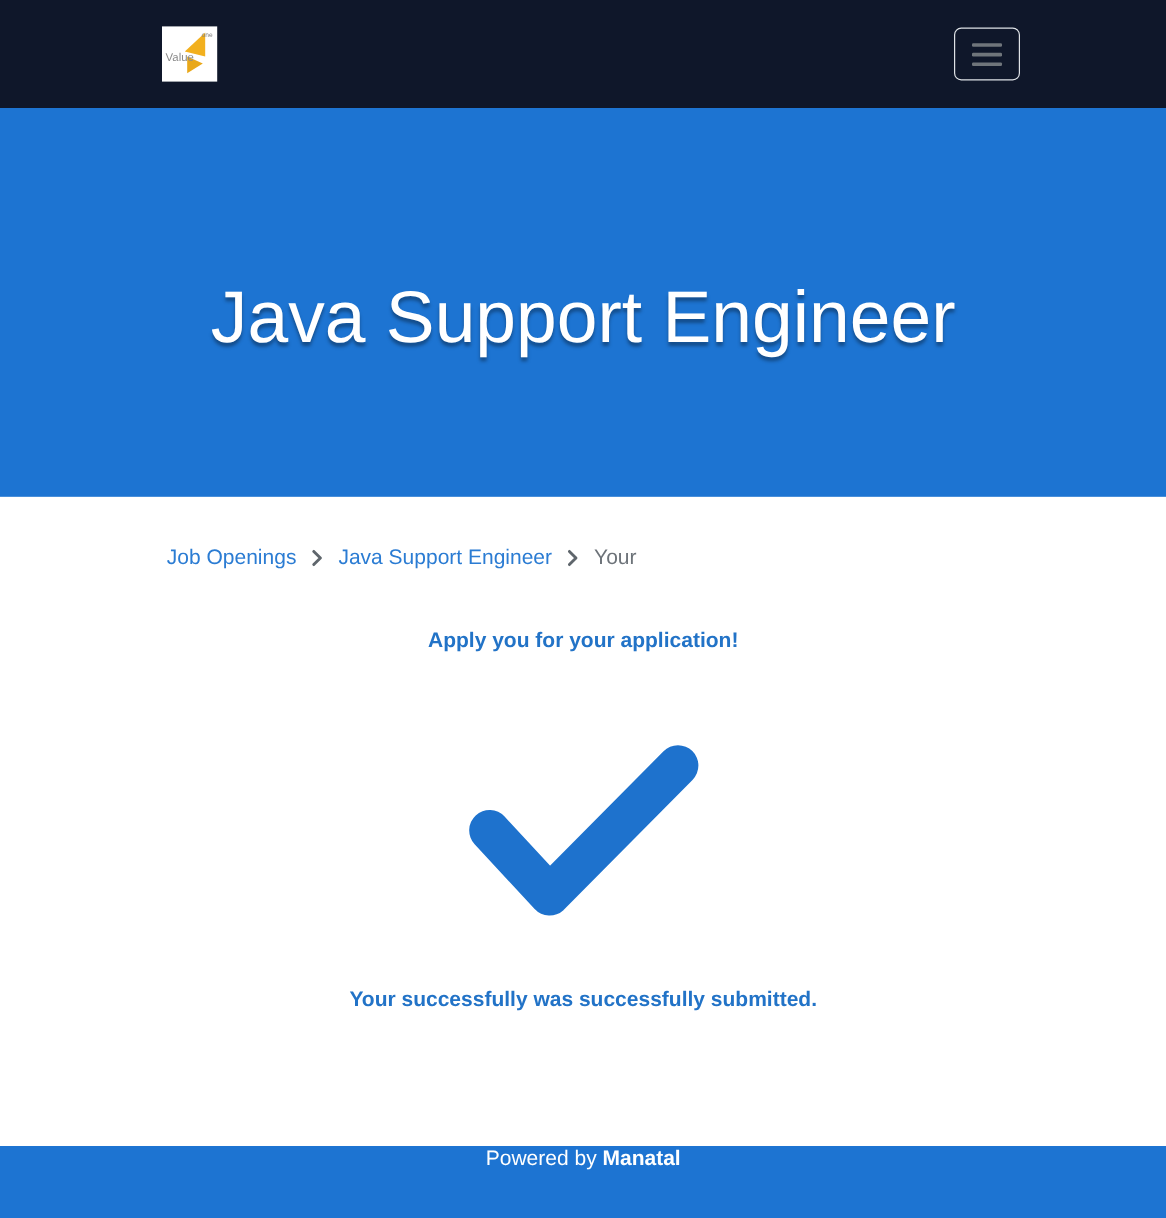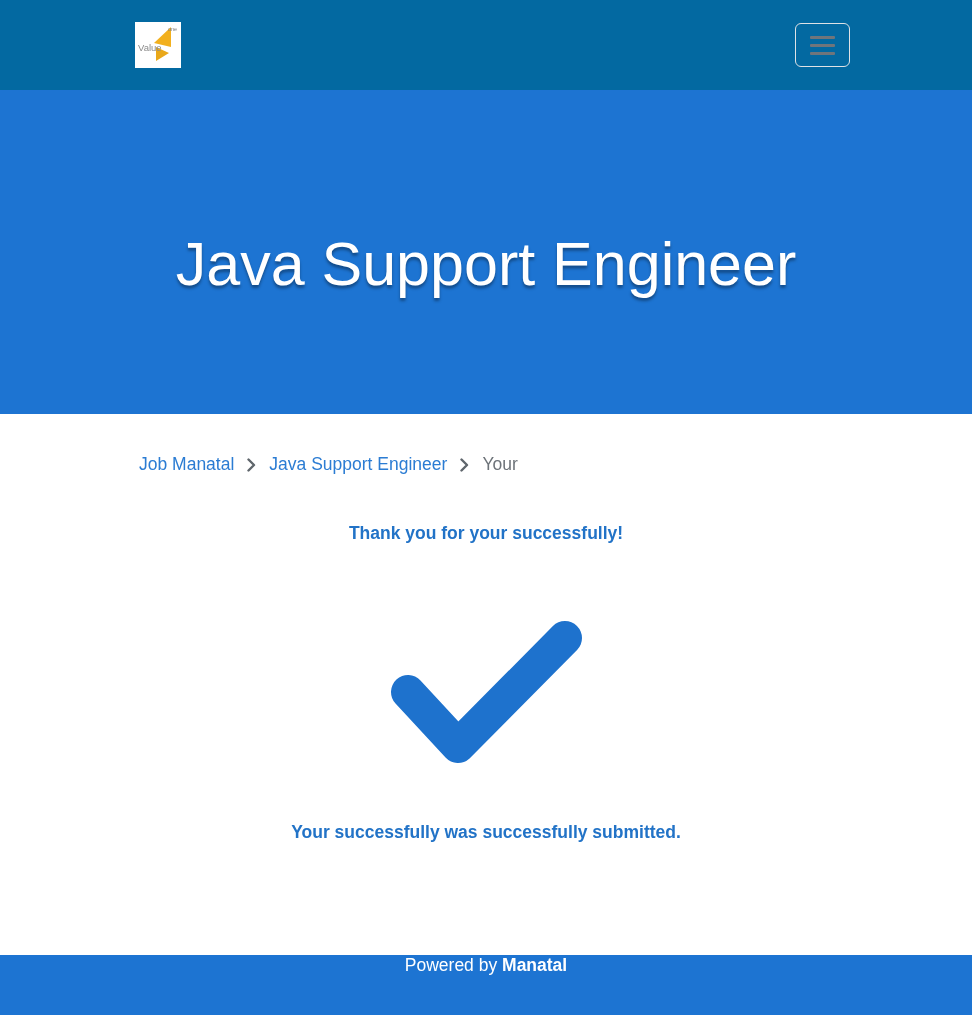--- a/index.html
+++ b/index.html
@@ -8,21 +8,21 @@
     width: 972px; height: 1015px;
     font-family: "Liberation Sans", sans-serif;
     background: #ffffff;
     overflow: hidden;
   }
   .container { width: 720px; margin: 0 auto; }
 
   
   .navbar {
     height: 90px;
-    background: #0369a1;
+    background: #0f172a;
     display: flex;
     align-items: center;
   }
   .navbar .container {
     display: flex;
     align-items: center;
     justify-content: space-between;
     padding: 0 2px 0 9px;
   }
   .logo-link { display: block; text-decoration: none; }
@@ -151,36 +151,36 @@
   </div>
 </header>
 
 <section class="hero">
   <h1>Java Support Engineer</h1>
 </section>
 
 <main>
   <div class="container">
     <nav class="breadcrumb">
-      <a>Job Manatal</a>
+      <a>Job Openings</a>
       <span class="crumb-sep">
         <svg width="9" height="14" viewBox="0 0 9 14">
             <path d="M1.5 1.5 L7 7 L1.5 12.5" fill="none" stroke="#5f666c" stroke-width="2.4" stroke-linecap="round" stroke-linejoin="round"></path>
           </svg>
       </span>
       <a>Java Support Engineer</a>
       <span class="crumb-sep">
         <svg width="9" height="14" viewBox="0 0 9 14">
             <path d="M1.5 1.5 L7 7 L1.5 12.5" fill="none" stroke="#5f666c" stroke-width="2.4" stroke-linecap="round" stroke-linejoin="round"></path>
           </svg>
       </span>
       <span class="current">Your</span>
     </nav>
 
-    <h2 class="thank-you">Thank you for your successfully!</h2>
+    <h2 class="thank-you">Apply you for your application!</h2>
 
     <div class="check-wrap">
       <svg width="204" height="150" viewBox="0 0 204 150">
         <path d="M24 76 L74 130 L181 22" fill="none" stroke="#1e72cd" stroke-width="34" stroke-linecap="round" stroke-linejoin="round"></path>
       </svg>
     </div>
 
     <p class="success-msg">Your successfully was successfully submitted.</p>
   </div>
 </main>

